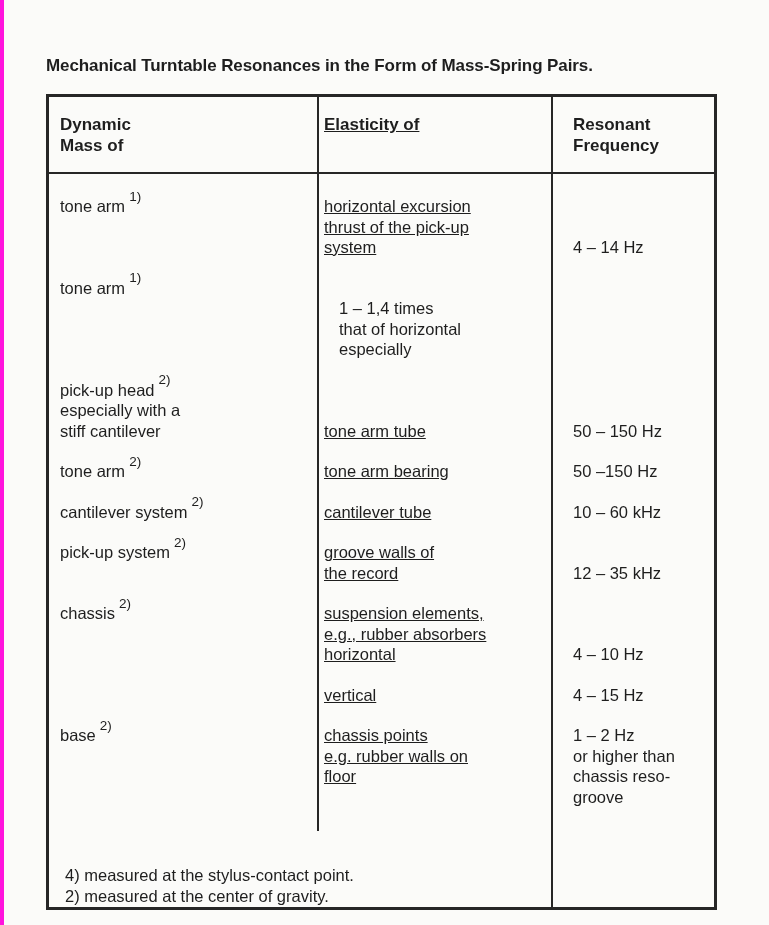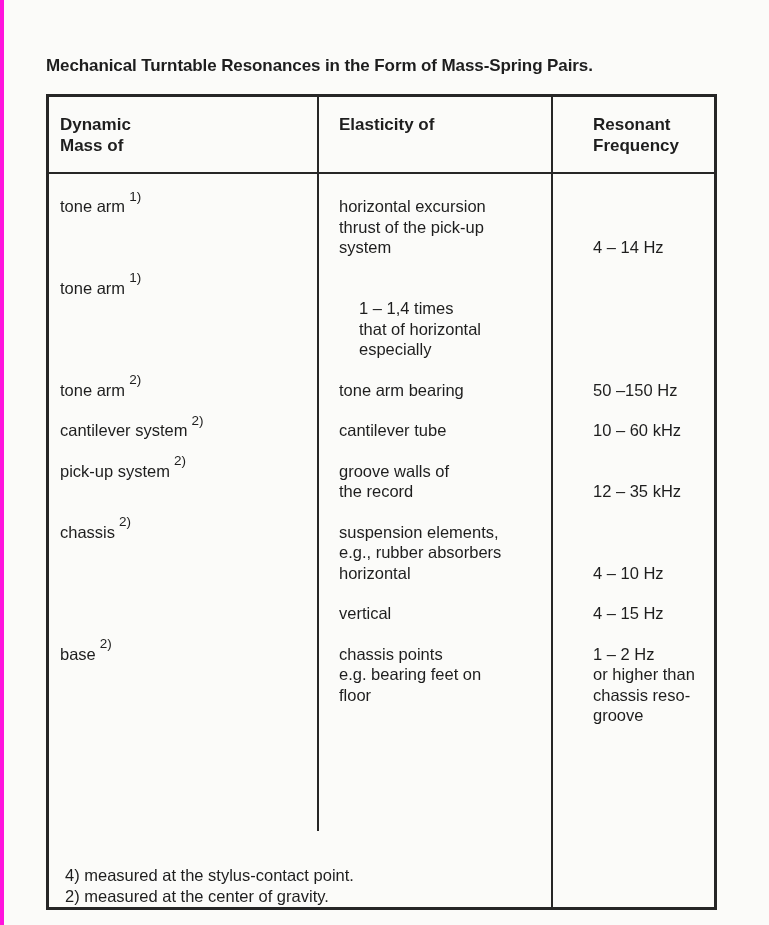--- a/index.html
+++ b/index.html
@@ -35,22 +35,22 @@
     display:grid; grid-template-columns:270px 234px 161px;
     padding-top:18px;
     font-weight:bold; font-size:17px;
   }
   .tbody { padding-top:22px; }
   .trow {
     display:grid; grid-template-columns:270px 234px 161px;
     margin-bottom:20px;
   }
   .c1 { padding-left:11px; }
-  .c2 { padding-left:20px; }
-  .c3 { padding-left:8px;margin-left:32px; }
+  .c2 { padding-left:5px;text-decoration:underline; }
+  .c3 { padding-left:20px; }
   .line {
     height:20.5px; line-height:20.5px;
     font-size:16.5px; white-space:nowrap;
   }
   .thead .line { font-size:17px; }
   .pad1 { padding-top:20.5px; }
   .pad2 { padding-top:41px; }
   sup.marker {
     font-size:13.5px; position:relative; top:-5px; margin-left:4px;
     font-weight:normal; line-height:0;
@@ -106,20 +106,33 @@
           <div class="line">tone arm<sup class="marker">1)</sup></div>
         </div>
         <div class="c3 pad1">
           <div class="line">1 – 1,4 times</div>
           <div class="line">that of horizontal</div>
           <div class="line">especially</div>
         </div>
       </div>
       <div class="trow">
         <div class="c1">
+          <div class="line">pick-up head<sup class="marker">2)</sup></div>
+          <div class="line">especially with a</div>
+          <div class="line">stiff cantilever</div>
+        </div>
+        <div class="c2 pad2">
+          <div class="line">tone arm tube</div>
+        </div>
+        <div class="c3 pad2">
+          <div class="line">50 – 150 Hz</div>
+        </div>
+      </div>
+      <div class="trow">
+        <div class="c1">
           <div class="line">tone arm<sup class="marker">2)</sup></div>
         </div>
         <div class="c2">
           <div class="line">tone arm bearing</div>
         </div>
         <div class="c3">
           <div class="line">50 –150 Hz</div>
         </div>
       </div>
       <div class="trow">
@@ -166,21 +179,21 @@
         <div class="c3">
           <div class="line">4 – 15 Hz</div>
         </div>
       </div>
       <div class="trow">
         <div class="c1">
           <div class="line">base<sup class="marker">2)</sup></div>
         </div>
         <div class="c2">
           <div class="line">chassis points</div>
-          <div class="line">e.g. bearing feet on</div>
+          <div class="line">e.g. rubber walls on</div>
           <div class="line">floor</div>
         </div>
         <div class="c3">
           <div class="line">1 – 2 Hz</div>
           <div class="line">or higher than</div>
           <div class="line">chassis reso-</div>
           <div class="line">groove</div>
         </div>
       </div>
     </div>

